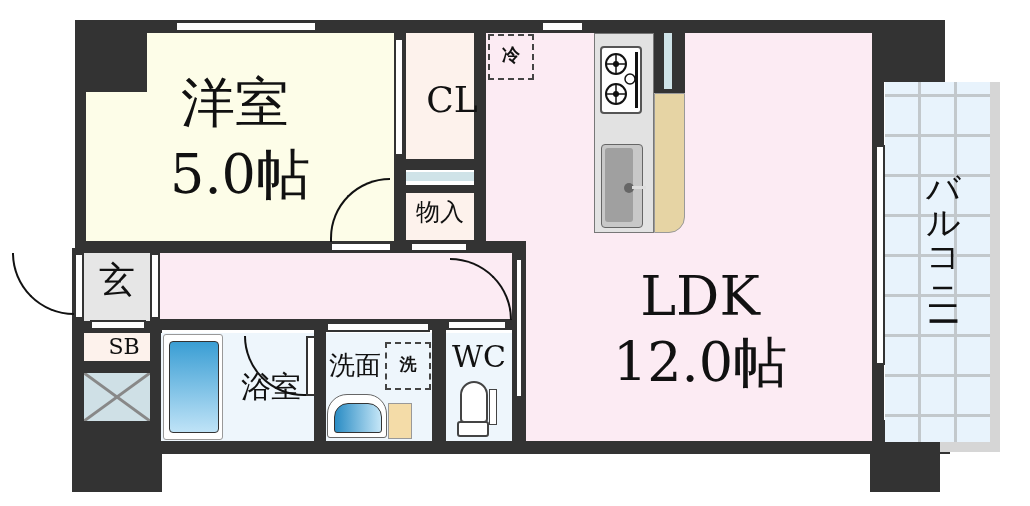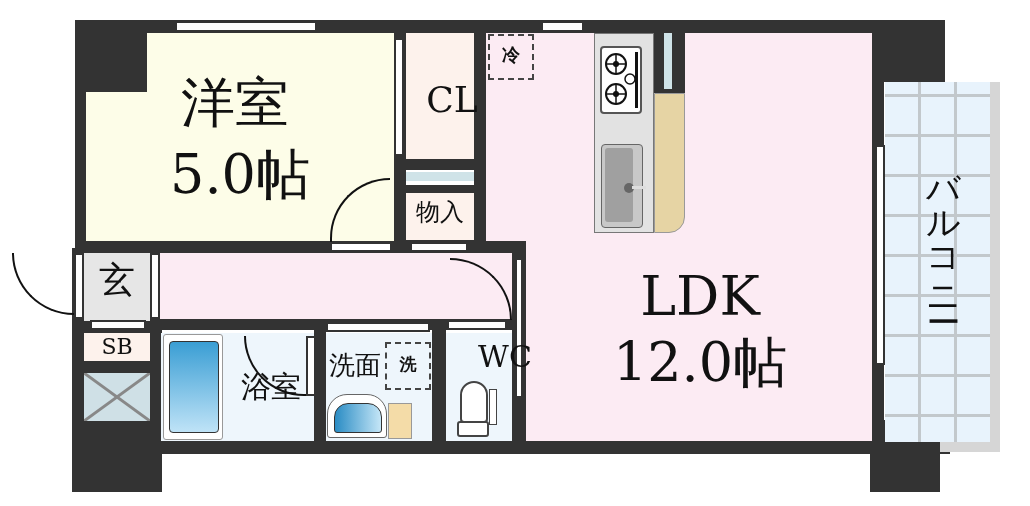--- a/index.html
+++ b/index.html
@@ -121,17 +121,17 @@
   <div class="abs" style="left:32px;top:8px;width:6px;height:34px;border:1px solid #444;background:#fff;"></div>
 </div>
 
 <div class="label" style="left:150px;top:76px;width:170px;font-size:54px;">洋室</div>
 <div class="label" style="left:150px;top:148px;width:180px;font-size:54px;">5.0帖</div>
 <div class="label" style="left:416px;top:82px;width:72px;font-size:36px;">CL</div>
 <div class="label" style="left:402px;top:200px;width:76px;font-size:24px;">物入</div>
 <div class="label" style="left:600px;top:270px;width:200px;font-size:54px;">LDK</div>
 <div class="label" style="left:590px;top:336px;width:220px;font-size:54px;text-align:center;">12.0帖</div>
 <div class="label" style="left:84px;top:262px;width:66px;font-size:36px;">玄</div>
-<div class="label" style="left:84px;top:336px;width:66px;font-size:22px;">SB</div>
+<div class="label" style="left:84px;top:336px;width:66px;font-size:22px;padding-left:7px;">SB</div>
 <div class="label" style="left:226px;top:372px;width:90px;font-size:30px;">浴室</div>
 <div class="label" style="left:320px;top:352px;width:70px;font-size:26px;">洗面</div>
-<div class="label" style="left:472px;top:342px;width:66px;font-size:30px;">WC</div>
+<div class="label" style="left:446px;top:342px;width:66px;font-size:30px;">WC</div>
 <div class="label" style="left:924px;top:150px;width:40px;font-size:34px;writing-mode:vertical-rl;line-height:1.2;">バルコニー</div>
 
 </body></html>

